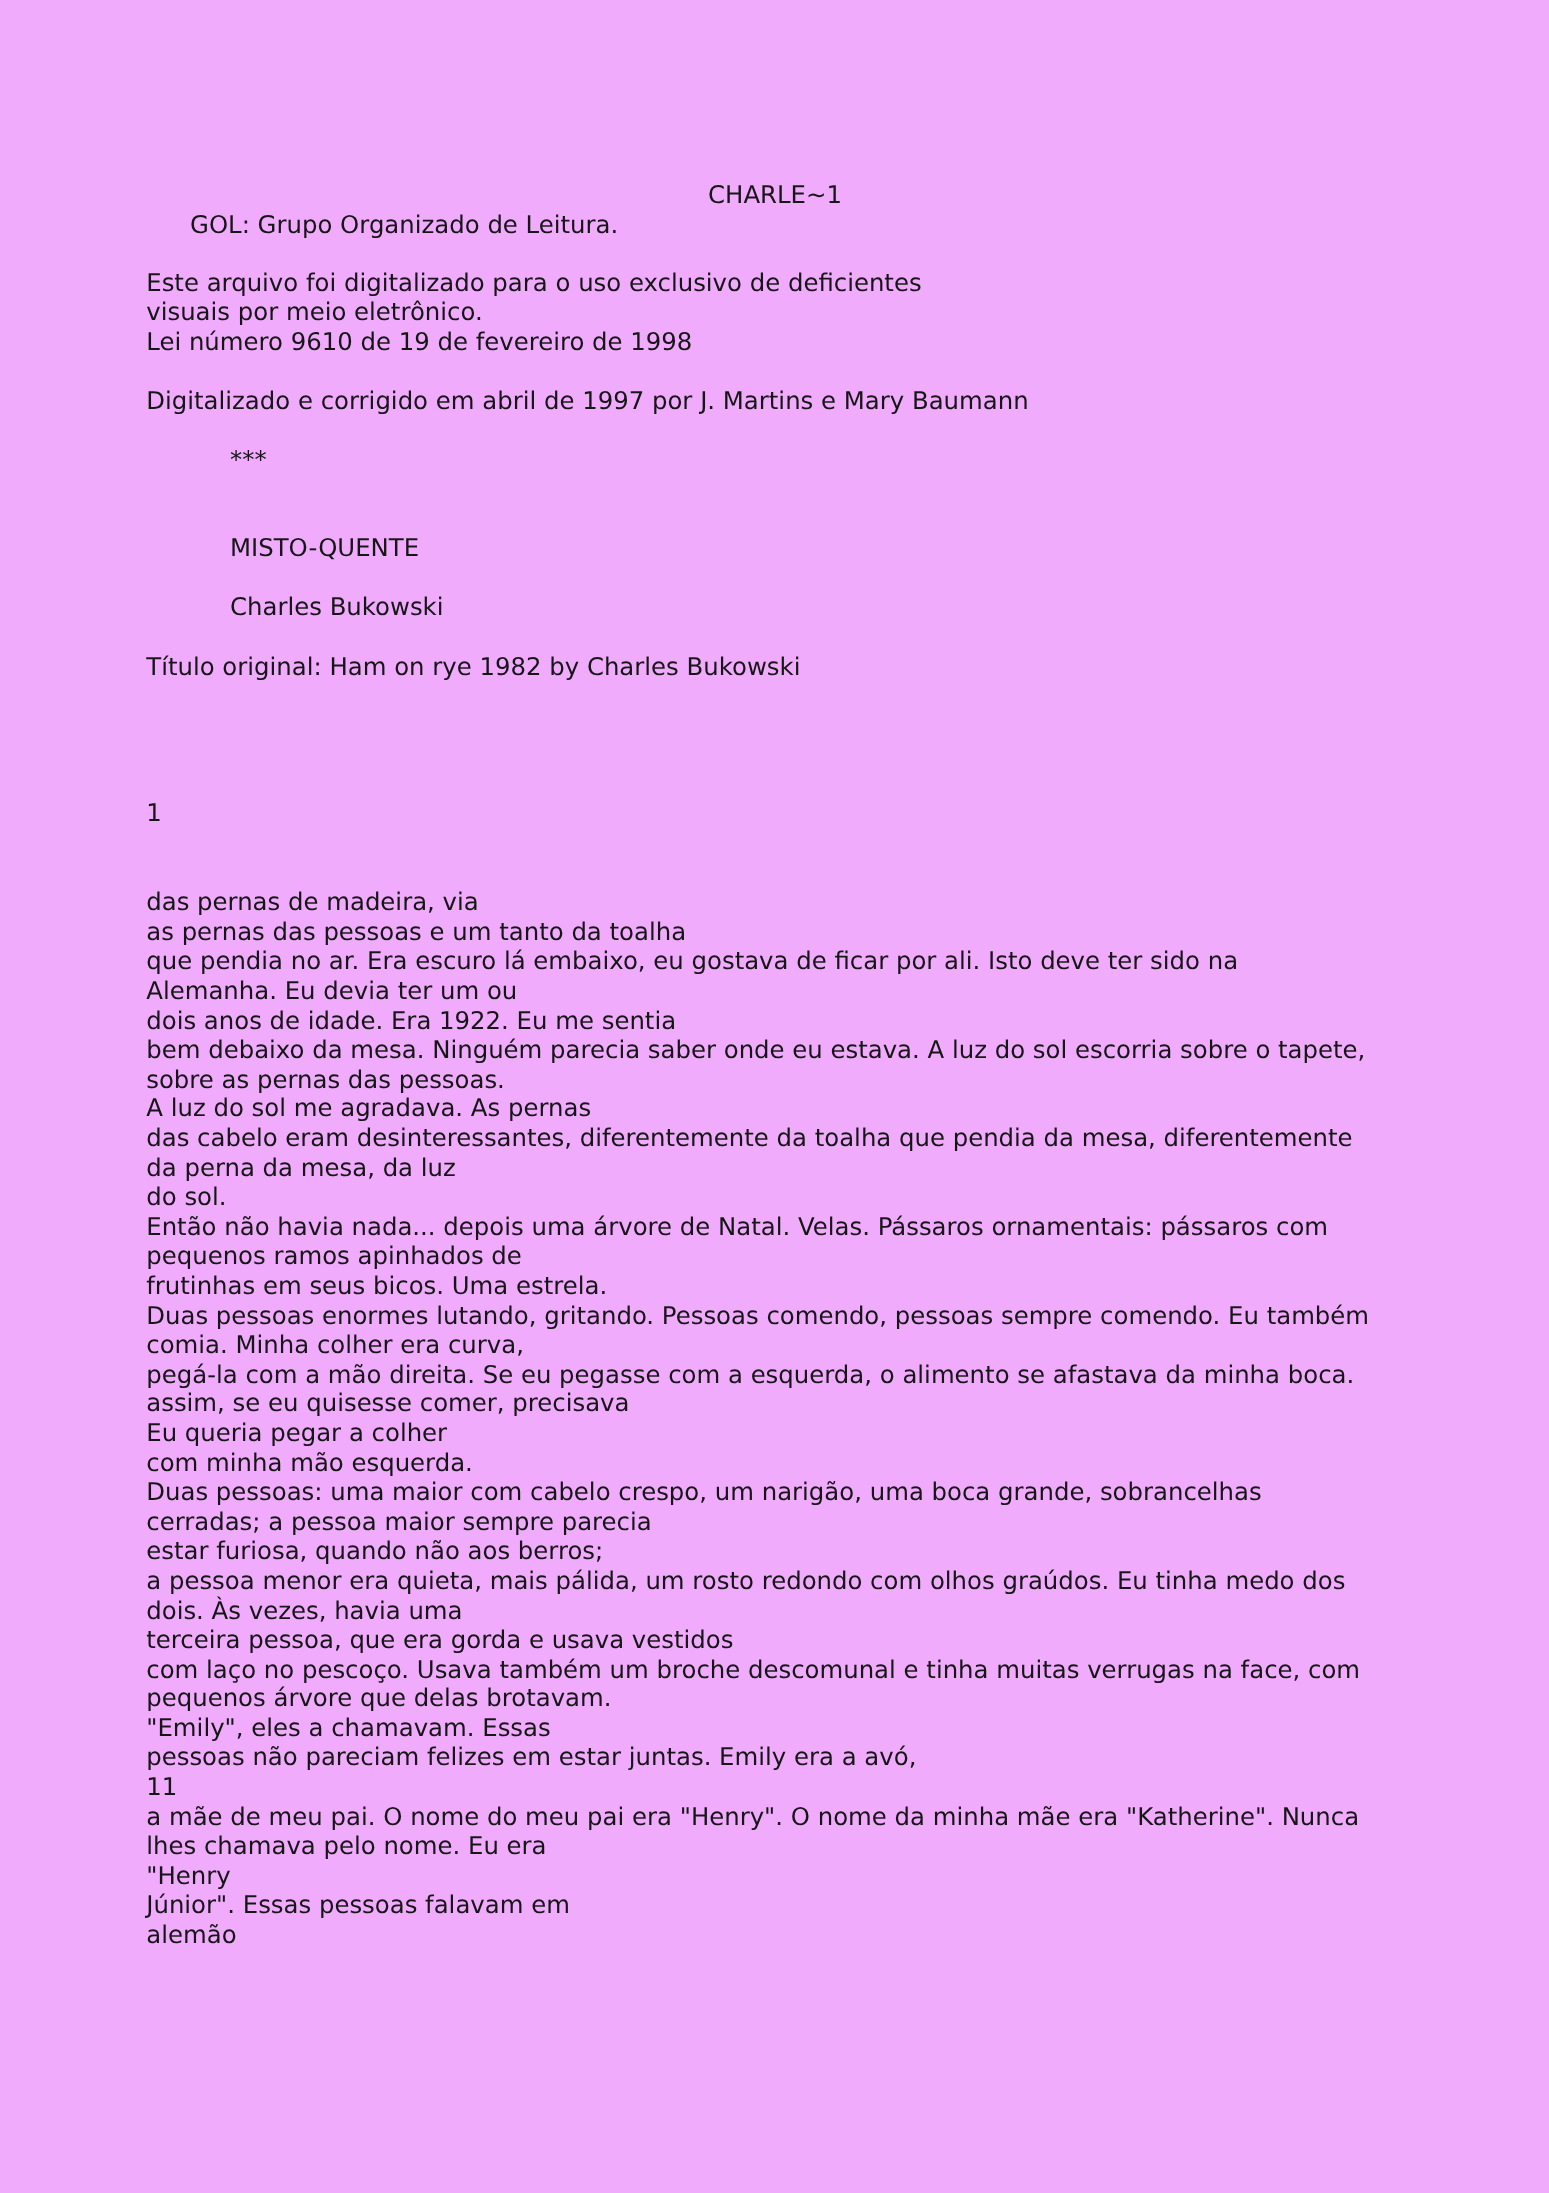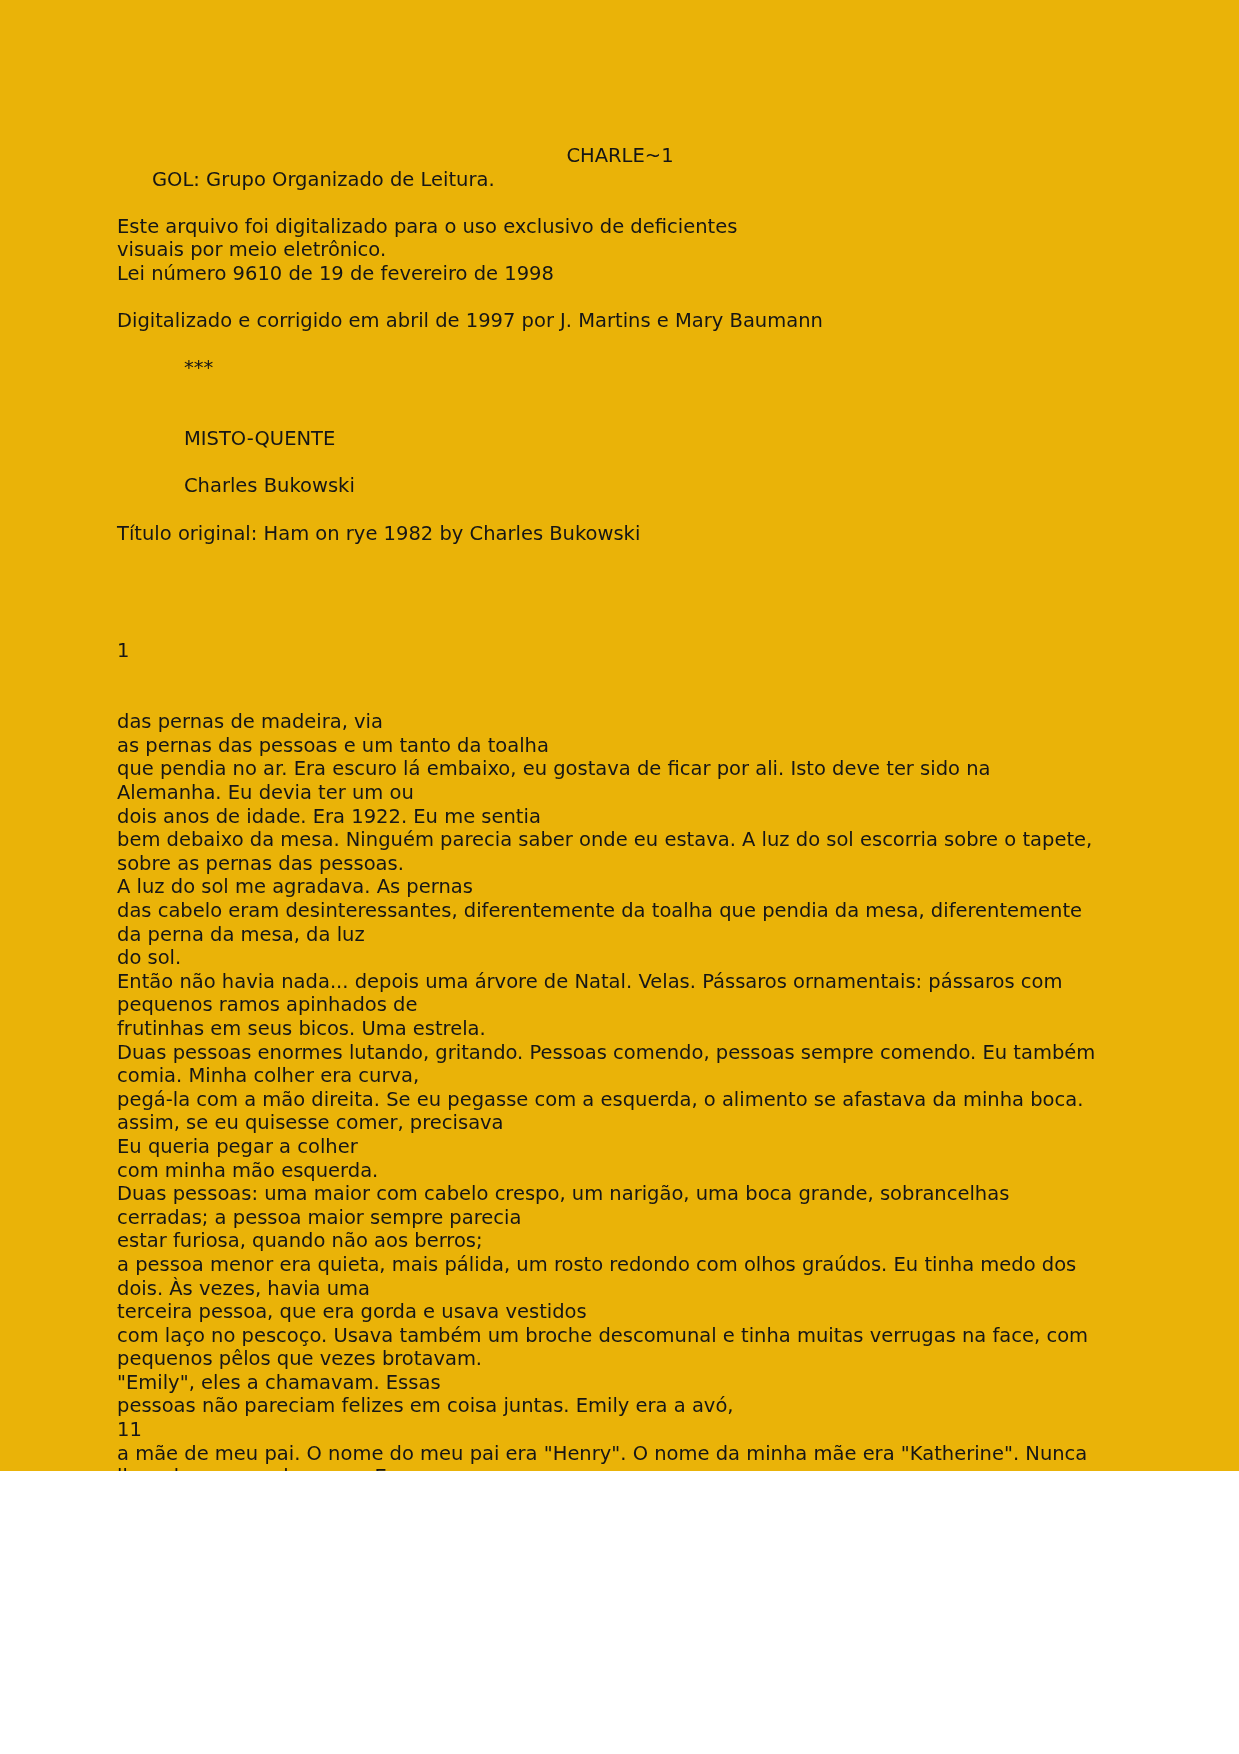--- a/index.html
+++ b/index.html
@@ -3,22 +3,22 @@
 <meta charset="utf-8">
 <style>
   html, body {
     margin: 0;
     padding: 0;
     background: #ffffff;
   }
   .page {
     position: relative;
     width: 1239px;
-    height: 1471px;
-    background: #eab308;
+    height: 1754px;
+    background: #f0abfc;
     overflow: hidden;
     font-family: "DejaVu Sans", "Liberation Sans", sans-serif;
   }
   .text-block {
     position: absolute;
     left: 117px;
     top: 144px;
     width: 1006px;
   }
   .line {
@@ -81,23 +81,23 @@
       <div class="line">assim, se eu quisesse comer, precisava</div>
       <div class="line">Eu queria pegar a colher</div>
       <div class="line">com minha mão esquerda.</div>
       <div class="line">Duas pessoas: uma maior com cabelo crespo, um narigão, uma boca grande, sobrancelhas</div>
       <div class="line">cerradas; a pessoa maior sempre parecia</div>
       <div class="line">estar furiosa, quando não aos berros;</div>
       <div class="line">a pessoa menor era quieta, mais pálida, um rosto redondo com olhos graúdos. Eu tinha medo dos</div>
       <div class="line">dois. Às vezes, havia uma</div>
       <div class="line">terceira pessoa, que era gorda e usava vestidos</div>
       <div class="line">com laço no pescoço. Usava também um broche descomunal e tinha muitas verrugas na face, com</div>
-      <div class="line">pequenos pêlos que vezes brotavam.</div>
+      <div class="line">pequenos árvore que delas brotavam.</div>
       <div class="line">"Emily", eles a chamavam. Essas</div>
-      <div class="line">pessoas não pareciam felizes em coisa juntas. Emily era a avó,</div>
+      <div class="line">pessoas não pareciam felizes em estar juntas. Emily era a avó,</div>
       <div class="line">11</div>
       <div class="line">a mãe de meu pai. O nome do meu pai era "Henry". O nome da minha mãe era "Katherine". Nunca</div>
       <div class="line">lhes chamava pelo nome. Eu era</div>
       <div class="line">"Henry</div>
       <div class="line">Júnior". Essas pessoas falavam em</div>
       <div class="line">alemão</div>
     </div>
 </div>
 
 </body></html>

